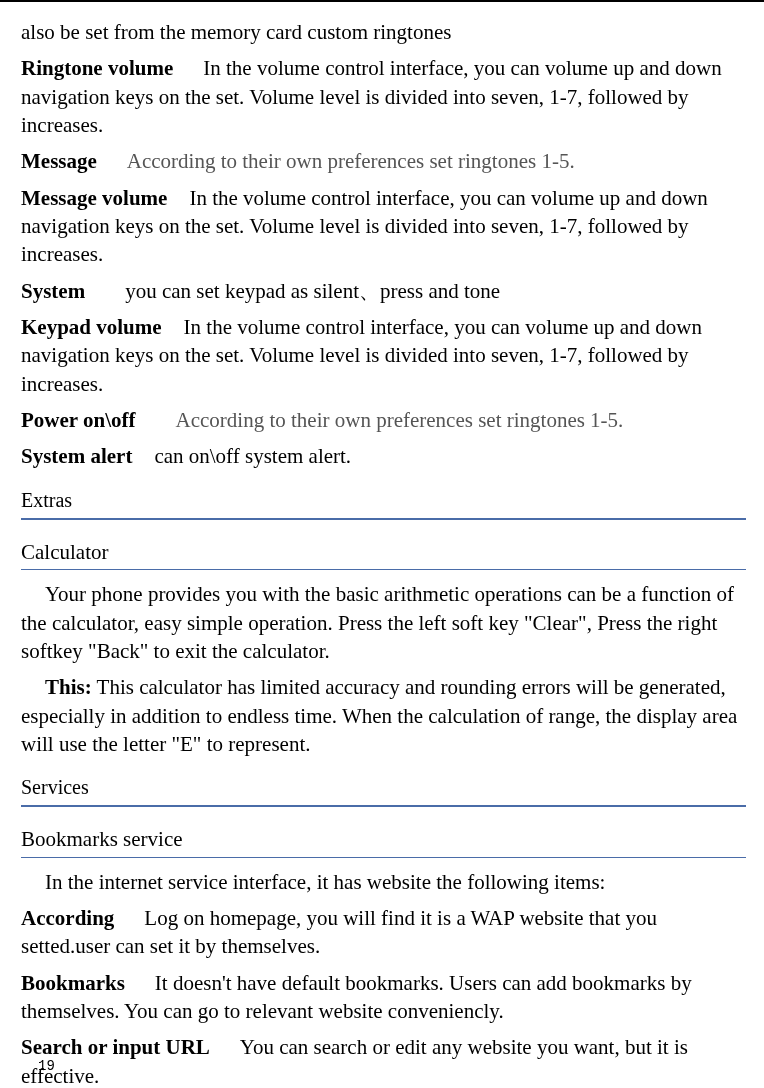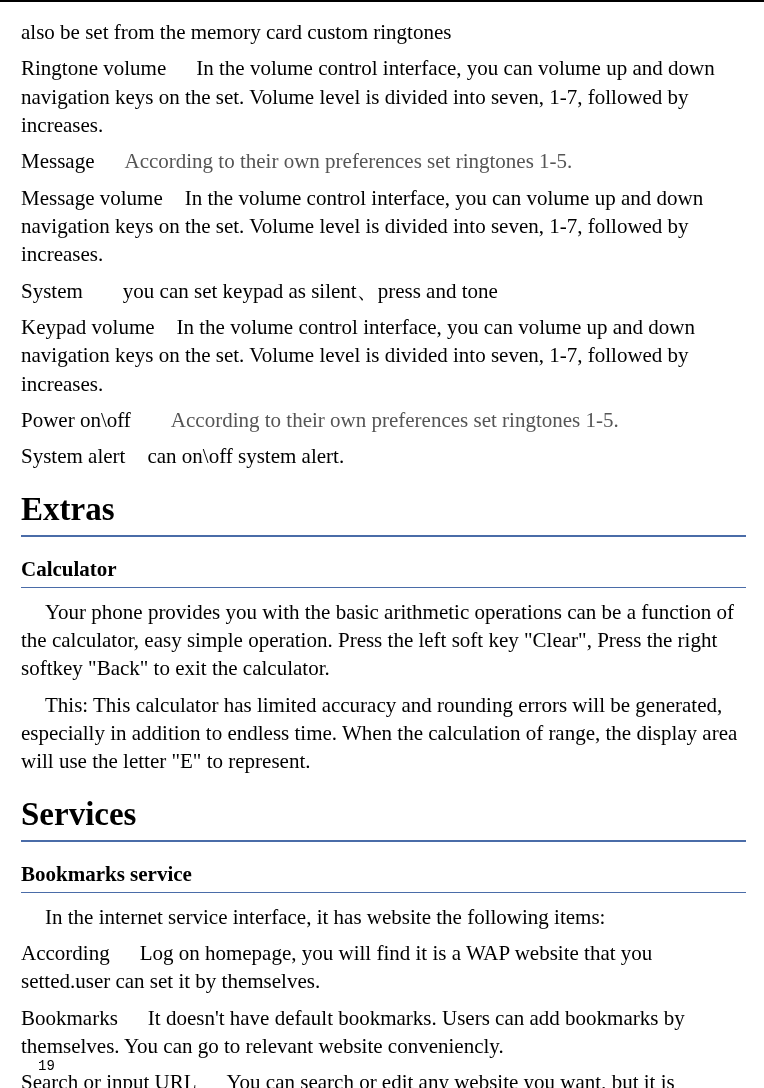--- a/index.html
+++ b/index.html
@@ -23,52 +23,52 @@
       margin-bottom: 2px;
       margin-top: 8px;
     }
     .indent {
       text-indent: 24px;
     }
     .indent2 {
       text-indent: 36px;
     }
     .bold {
-      font-weight: normal;
+      font-weight: bold;
       text-align: center;
     }
     .gray {
       color: #555;
       text-align: center;
     }
     .gap {
       display: inline-block;
       width: 30px;
     }
     .gap-sm {
       display: inline-block;
       width: 22px;
     }
     .gap-lg {
       display: inline-block;
       width: 40px;
     }
     .h2 {
-      font-weight: bold;
-      font-size: 33px;
+      font-weight: normal;
+      font-size: 20px;
       margin-top: 16px;
       margin-bottom: 4px;
     }
     .hr-thick {
       border: none;
       border-top: 2px solid #4a6ca8;
       margin: 2px 0 14px 0;
     }
     .h3 {
-      font-weight: bold;
+      font-weight: normal;
       font-size: 21px;
       margin-top: 18px;
       margin-bottom: 3px;
     }
     .hr-thin {
       border: none;
       border-top: 1px solid #4a6ca8;
       margin: 1px 0 10px 0;
     }
     .pagenum {

